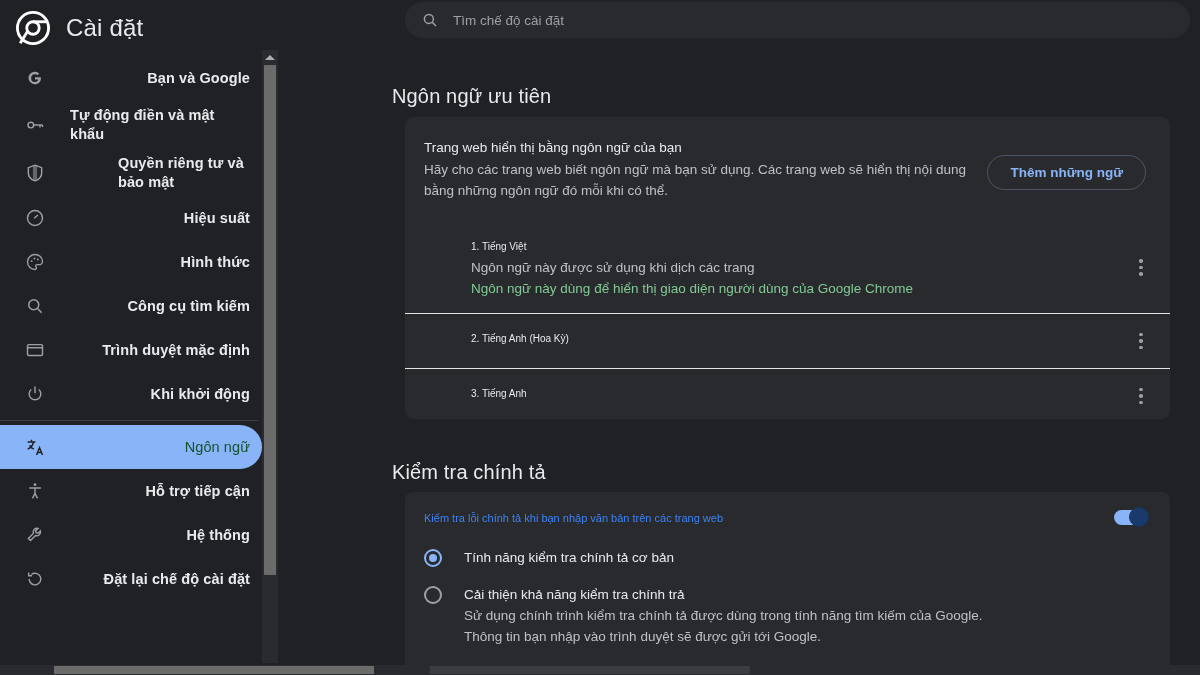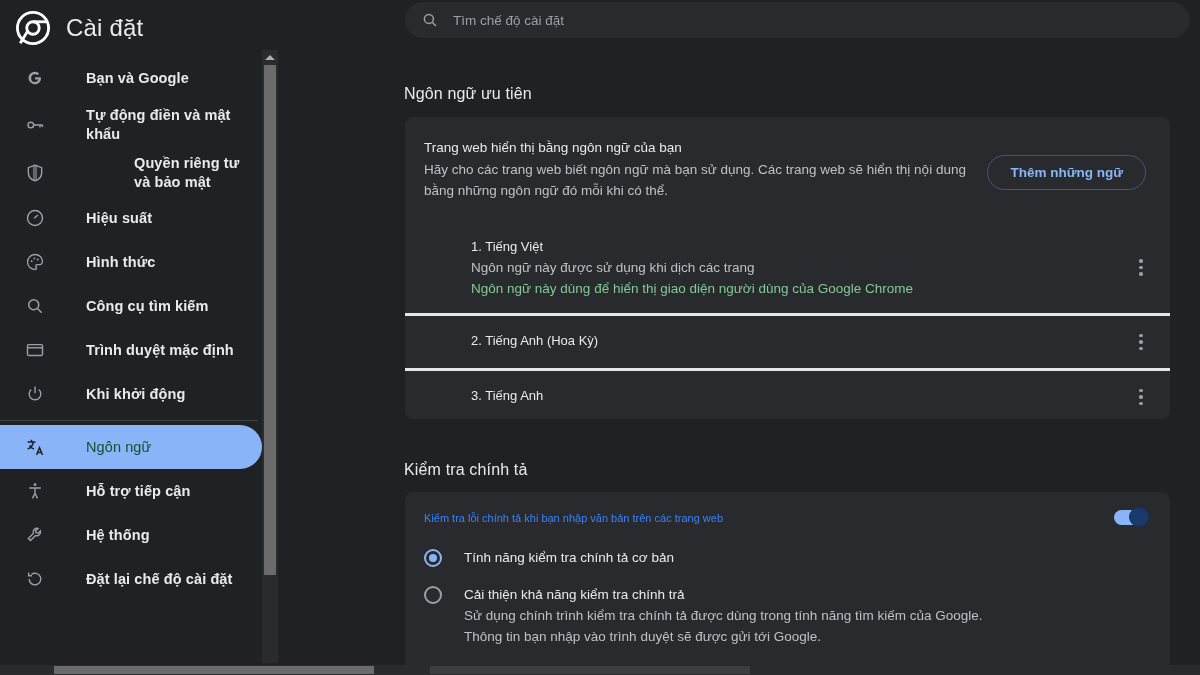--- a/index.html
+++ b/index.html
@@ -53,24 +53,25 @@
     width: 262px;
     height: 619px;
   }
 
   .nav-item {
     position: relative;
     display: flex;
     align-items: center;
     min-height: 44px;
     padding: 6px 12px 6px 24px;
-    gap: 40px;
+    gap: 24px;
     border-radius: 0 100px 100px 0;
     cursor: pointer;
     color: #e8eaed;
+    justify-content: space-between;
   }
   .nav-item .nav-icon {
     width: 22px; height: 22px;
     flex: 0 0 22px;
     display: flex; align-items: center; justify-content: center;
     color: #9aa0a6;
   }
   .nav-item .nav-label {
     font-size: 14.5px;
     font-weight: 600;
@@ -151,22 +152,22 @@
     outline: none;
     color: #3b82f6;
     font-size: 13.5px;
     font-family: "Liberation Sans", sans-serif;
   }
   #search-input::placeholder { color: #9aa0a6; }
 
   
   .section-head {
     position: absolute;
-    left: 126px;
-    font-size: 16px;
+    left: 114px;
+    font-size: 20px;
     font-weight: 500;
     color: #e8eaed;
     letter-spacing: .15px;
   }
   #head-lang { top: 85px; }
   #head-spell { top: 461px; }
 
   .card {
     position: absolute;
     left: 127px;
@@ -217,23 +218,23 @@
     left: 0; top: 105px;
     width: 765px;
   }
   .lang-row {
     position: relative;
     display: flex;
     align-items: flex-start;
     padding: 14px 18px 14px 66px;
     min-height: 55px;
   }
-  .lang-row + .lang-row { border-top: 3px solid #e5e5e5; gap: 14px; }
+  .lang-row + .lang-row { border-top: 1px solid #e5e5e5; gap: 14px; }
   .lang-row-body { flex: 1; }
-  .lang-name { font-size: 13px; color: #e8eaed; line-height: 21px; }
+  .lang-name { font-size: 10px; color: #e8eaed; line-height: 21px; }
   .lang-sub { font-size: 13.5px; color: #bdc1c6; line-height: 21px; }
   .lang-sub.green { color: #81c995; }
   .kebab {
     flex: 0 0 22px;
     width: 22px;
     display: flex; flex-direction: column;
     align-items: center; justify-content: center;
     gap: 3px;
     cursor: pointer;
     align-self: center;

